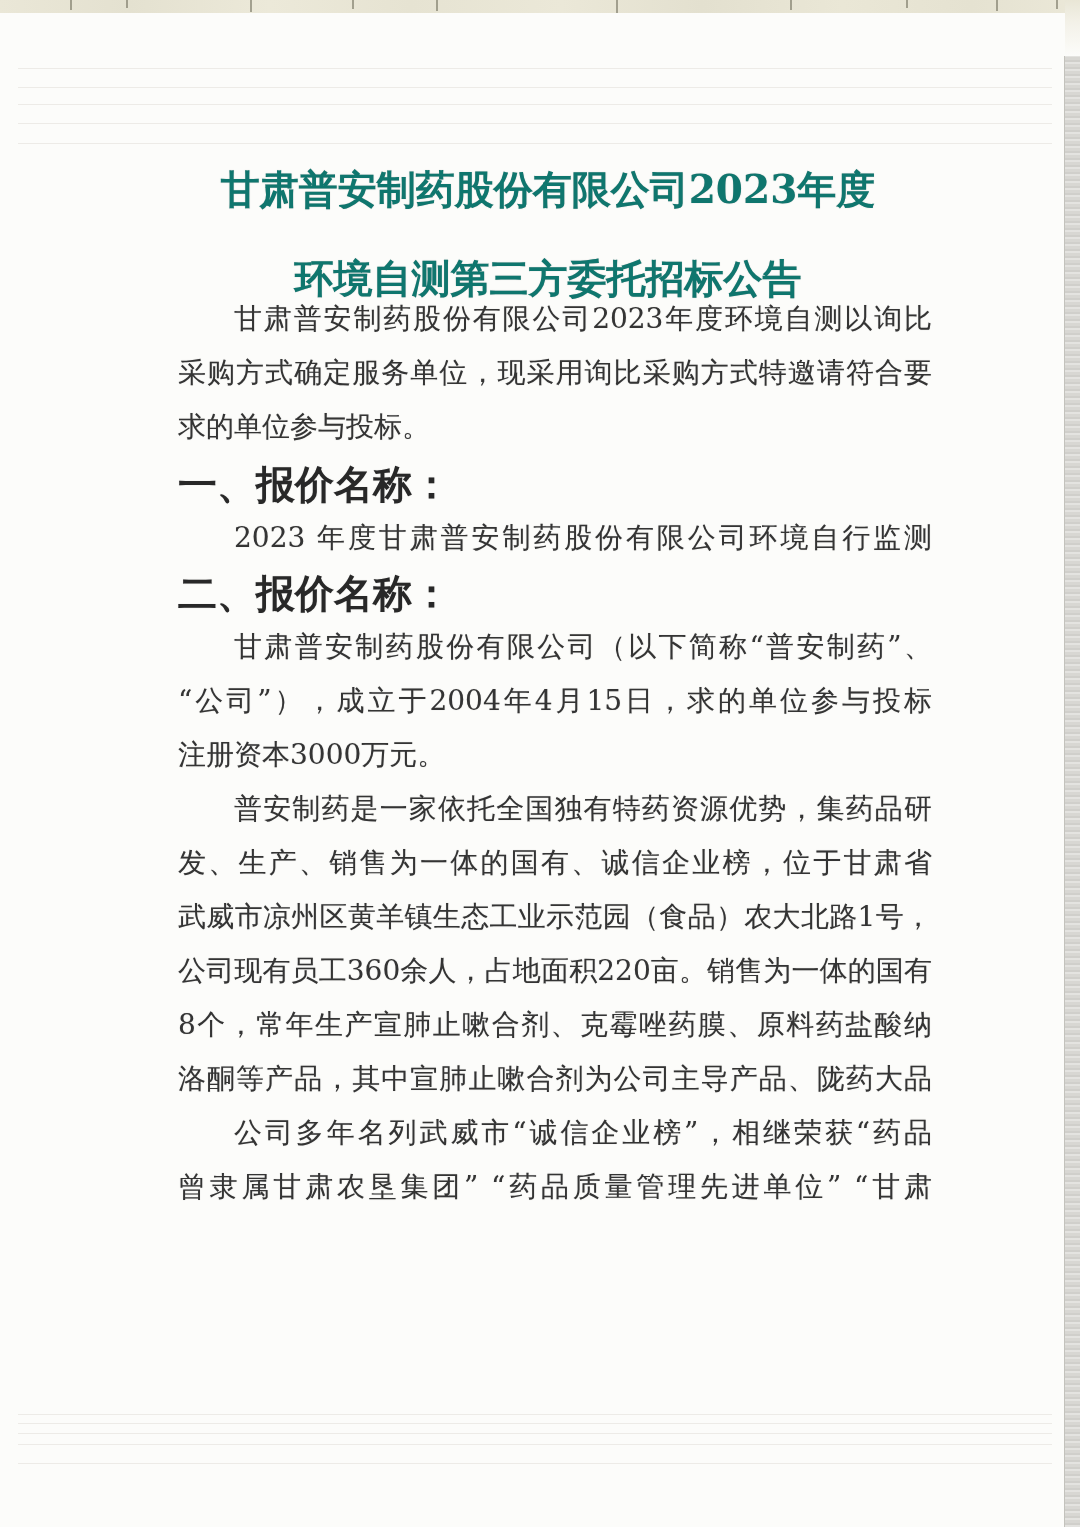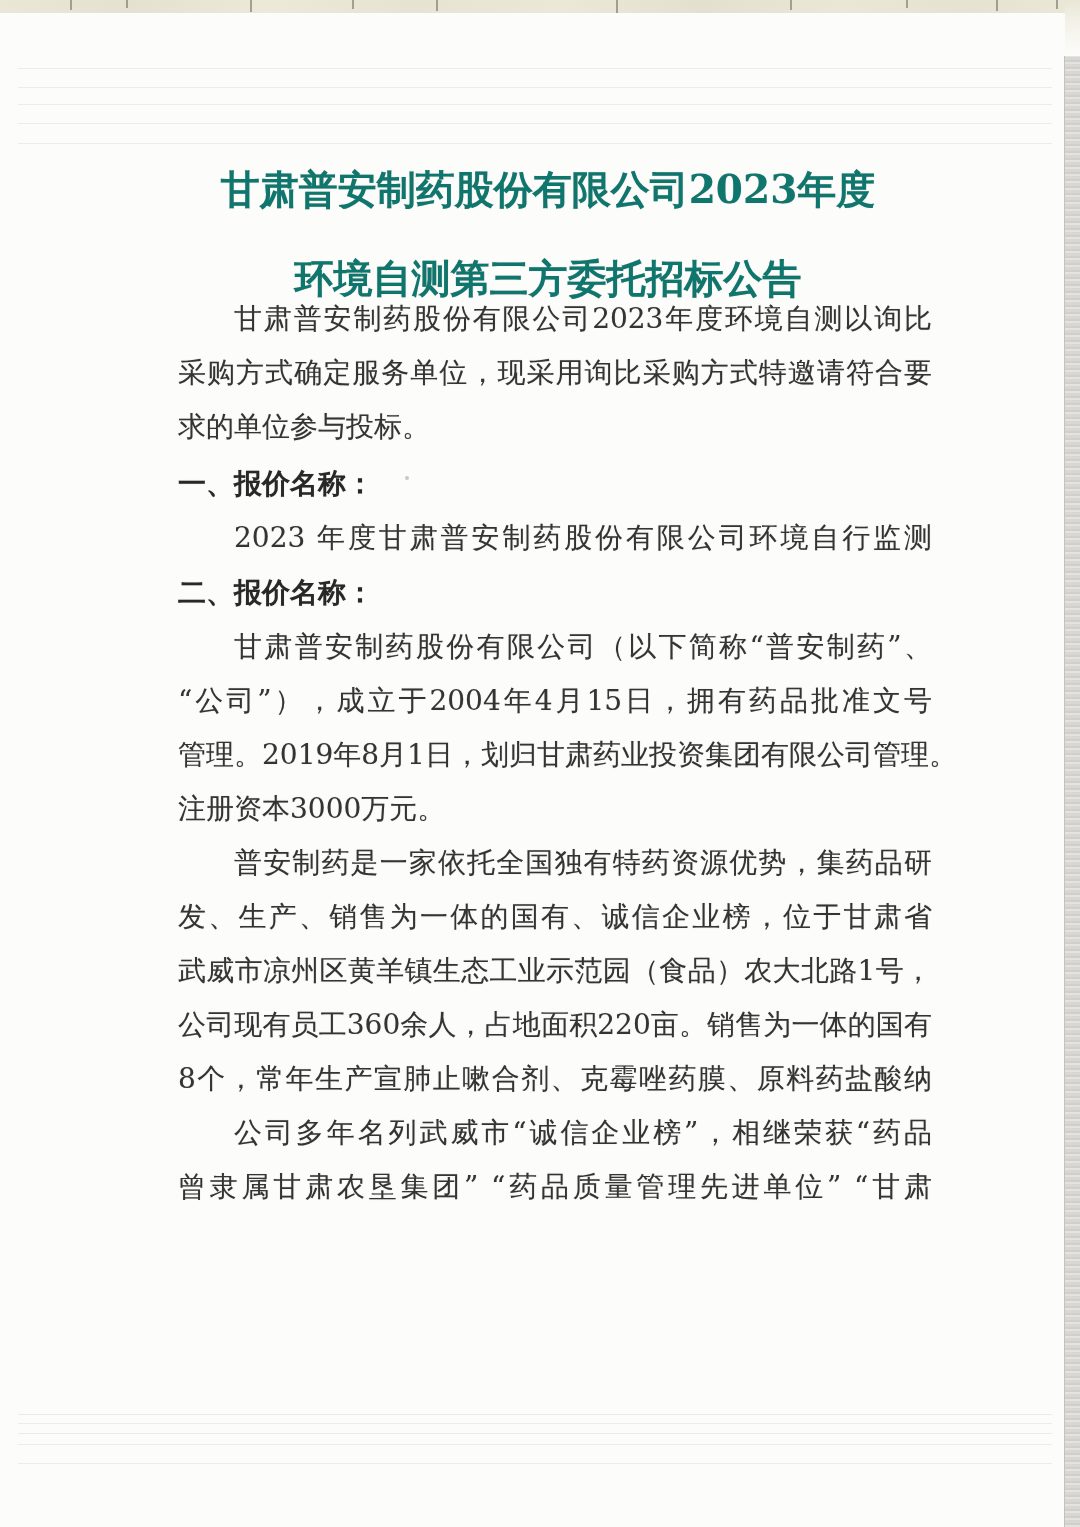--- a/index.html
+++ b/index.html
@@ -72,21 +72,21 @@
     text-align: justify;
     text-align-last: justify;
     overflow: visible;
     white-space: nowrap;
   }
   .line.indent { text-indent: 56px; }
   .line.last { text-align-last: left; }
   .heading {
     height: 54px;
     font-weight: 700;
-    font-size: 28px;
+    font-size: 39px;
     color: #282828;
     text-align: left;
     text-align-last: left;
   }
   .mt3  { margin-top: 3px; }
   .mt1  { margin-top: 1px; }
   .mt12 { margin-top: 12px; }
   .mt5  { margin-top: 5px; }
   .para { margin: 0; padding: 0; }
 </style>
@@ -136,31 +136,31 @@
     </div>
 
     <div class="heading mt3">一、报价名称：</div>
 
     <div class="line indent">2023 年度甘肃普安制药股份有限公司环境自行监测</div>
 
     <div class="heading mt1">二、报价名称：</div>
 
     <div class="para mt12">
       <div class="line indent">甘肃普安制药股份有限公司（以下简称“普安制药”、</div>
-      <div class="line">“公司”），成立于2004年4月15日，拥有药品批准文号</div>
-      <div class="line">管理。2019年8月1日，划归甘肃药业投资集团有限公司管理。</div>
+      <div class="line">“公司”），成立于2004年4月15日，求的单位参与投标</div>
       <div class="line last">注册资本3000万元。</div>
     </div>
 
     <div class="para mt5">
       <div class="line indent">普安制药是一家依托全国独有特药资源优势，集药品研</div>
       <div class="line">发、生产、销售为一体的国有、诚信企业榜，位于甘肃省</div>
       <div class="line">武威市凉州区黄羊镇生态工业示范园（食品）农大北路1号，</div>
       <div class="line">公司现有员工360余人，占地面积220亩。销售为一体的国有</div>
       <div class="line">8个，常年生产宣肺止嗽合剂、克霉唑药膜、原料药盐酸纳</div>
+      <div class="line">洛酮等产品，其中宣肺止嗽合剂为公司主导产品、陇药大品</div>
     </div>
 
     <div class="para mt3">
       <div class="line indent">公司多年名列武威市“诚信企业榜”，相继荣获“药品</div>
       <div class="line">曾隶属甘肃农垦集团” “药品质量管理先进单位” “甘肃</div>
     </div>
 
   </div>
 </div>
 

